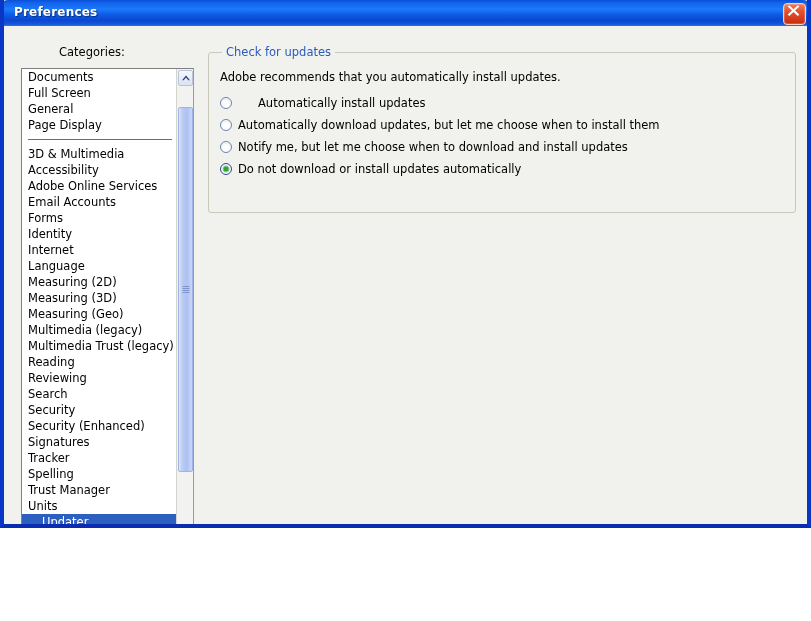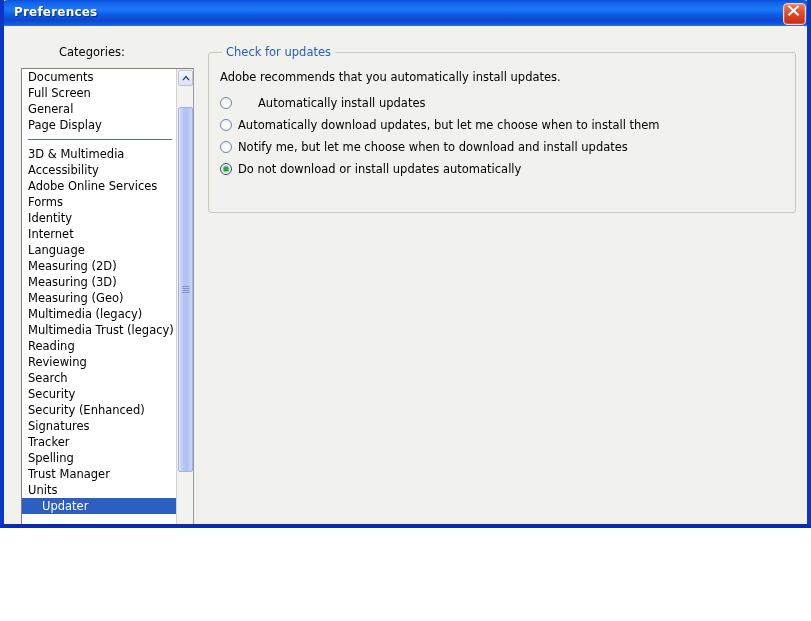--- a/index.html
+++ b/index.html
@@ -299,20 +299,21 @@
   <div id="listbox">
     <div id="listbox-items">
         <div class="list-item">Documents</div>
         <div class="list-item">Full Screen</div>
         <div class="list-item">General</div>
         <div class="list-item">Page Display</div>
         <div class="list-separator"></div>
         <div class="list-item">3D &amp; Multimedia</div>
         <div class="list-item">Accessibility</div>
         <div class="list-item">Adobe Online Services</div>
+        <div class="list-item">Email Accounts</div>
         <div class="list-item">Forms</div>
         <div class="list-item">Identity</div>
         <div class="list-item">Internet</div>
         <div class="list-item">Language</div>
         <div class="list-item">Measuring (2D)</div>
         <div class="list-item">Measuring (3D)</div>
         <div class="list-item">Measuring (Geo)</div>
         <div class="list-item">Multimedia (legacy)</div>
         <div class="list-item">Multimedia Trust (legacy)</div>
         <div class="list-item">Reading</div>

